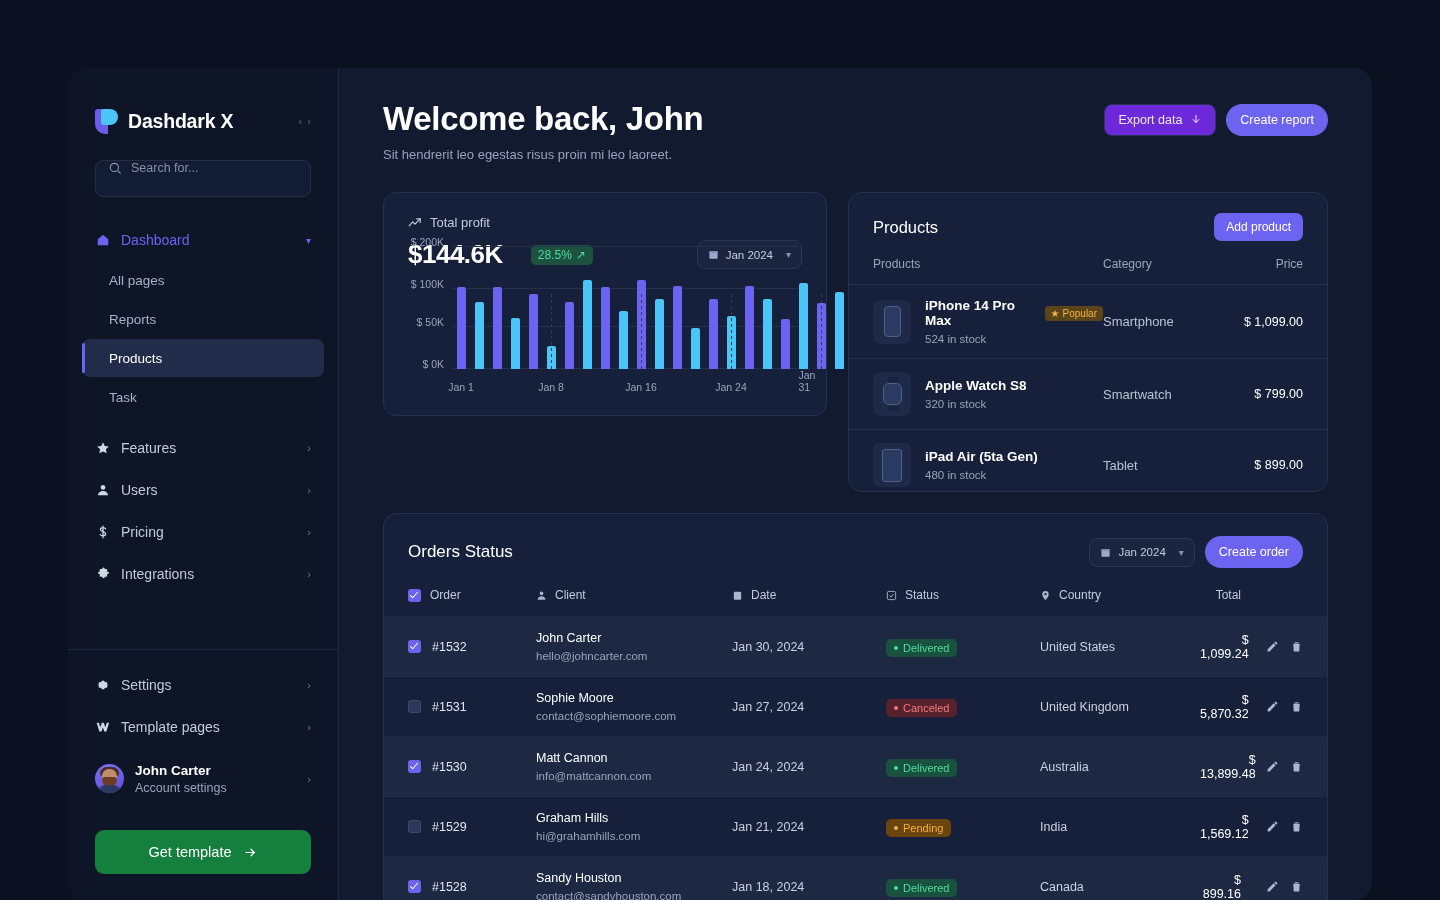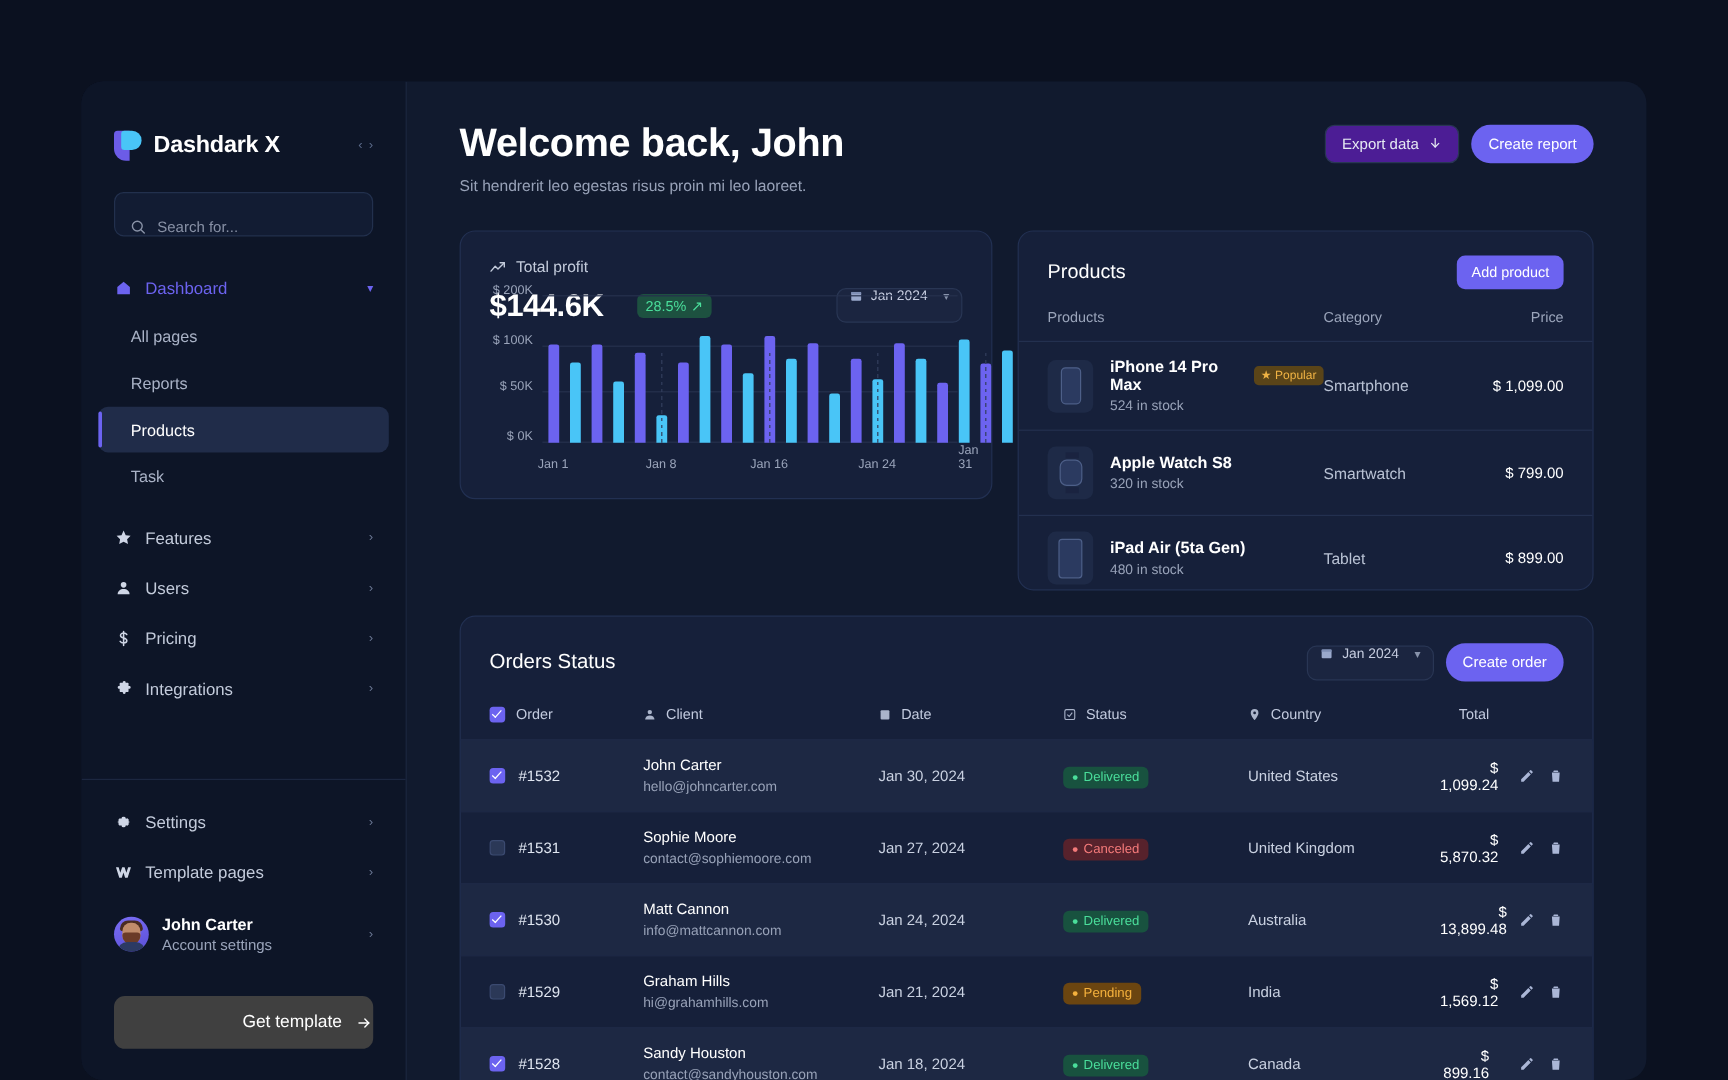--- a/index.html
+++ b/index.html
@@ -50,21 +50,21 @@
   }
   .collapse-btn {
     margin-left: auto; color: #5b6a8a; font-size: 11px;
     letter-spacing: 1px; cursor: pointer; user-select:none;
   }
 
   .search-wrap { padding: 16px 27px 0 27px; }
   .search-box {
     height: 37px; background: #121c33;
     border: 1px solid #22304d; border-radius: 8px;
-    display: flex; align-items: flex-end; padding: 0 12px;
+    display: flex; align-items: flex-start; padding: 0 12px;
   }
   .search-box svg { flex: 0 0 auto; }
   .search-input {
     background: transparent; border: none; outline: none;
     color: #c3cbdb; font-size: 12.5px; margin-left: 9px;
     font-family: "Liberation Sans", sans-serif; width: 100%;
   }
   .search-input::placeholder { color: #8891a6; }
 
   .nav { padding: 28px 14px 0 14px; flex: 1 1 auto; }
@@ -128,34 +128,34 @@
   .avatar .body{
     position:absolute; left:3px; bottom:0; width:23px; height:8px;
     background:#2c3a63; border-radius:8px 8px 0 0;
   }
   .user-name { font-size: 13.5px; color:#fff; font-weight: bold; line-height:1.35;}
   .user-sub { font-size: 12.5px; color:#9aa4ba; line-height:1.3;}
   .user-row .chev { margin-left:auto; color:#6b7894; font-size:11px;}
 
   .cta-wrap { padding: 26px 27px 26px 27px;}
   .cta {
-    height: 44px; width: 100%; background: #404040; border: none;
+    height: 44px; width: 100%; background: #15803d; border: none;
     border-radius: 9px; color: #fff; font-size: 14.5px; font-weight: 500;
-    display:flex; align-items:center; justify-content:flex-end; gap: 11px;
+    display:flex; align-items:center; justify-content:center; gap: 11px;
     cursor:pointer; font-family:"Liberation Sans",sans-serif;
   }
 
   
   .main { flex: 1 1 auto; padding: 32px 44px 0 44px; overflow: hidden; position: relative;}
   .page-head { display:flex; align-items:flex-start;}
   .page-title { font-size: 33px; color:#fff; font-weight: bold; letter-spacing:-0.3px;}
   .page-sub { font-size: 13px; color:#98a2b8; margin-top: 9px;}
   .head-actions { margin-left:auto; display:flex; gap: 10px; padding-top: 4px;}
   .btn-ghost {
-    background:#4c1d95; border:1px solid #293654; color:#e6eaf3;
+    background:#6d28d9; border:1px solid #293654; color:#e6eaf3;
     border-radius:8px; height:32px; padding:0 13px; font-size:12.5px;
     display:flex; align-items:center; gap:8px; cursor:pointer;
     font-family:"Liberation Sans",sans-serif;
   }
   .btn-primary {
     background:#6c63f0; border:none; color:#fff;
     border-radius:16px; height:32px; padding:0 14px; font-size:12.5px;
     display:flex; align-items:center; cursor:pointer;
     font-family:"Liberation Sans",sans-serif;
   }
@@ -171,21 +171,21 @@
   .profit-row { display:flex; align-items:center; margin-top: 9px;}
   .profit-value { font-size: 26px; color:#fff; font-weight:bold; letter-spacing:-0.5px;}
   .profit-badge {
     margin-left: 28px; background:#1d5140; color:#4ade9b;
     font-size: 12px; border-radius:5px; padding:3px 7px;
     display:flex; align-items:center; gap:4px;justify-content:flex-end;
   }
   .date-select {
     margin-left:auto; background:#1b2540; border:1px solid #293654;
     border-radius:8px; height:29px; padding:0 10px;
-    display:flex; align-items:flex-start; gap:7px;
+    display:flex; align-items:center; gap:7px;
     font-size:11.5px; color:#c6cde0; cursor:pointer;
   }
   .date-select .chev { margin-left: 6px; color:#8893ab; font-size:10px;}
 
   .chart { position:relative; flex:1 1 auto; margin-top: 16px; }
   .chart-plot { position:absolute; left: 44px; right: 4px; top: 8px; bottom: 30px;}
   .ylabel {
     position:absolute; right: calc(100% + 8px); font-size:10.5px; color:#9aa4ba;
     transform: translateY(-50%); white-space:nowrap;
   }

